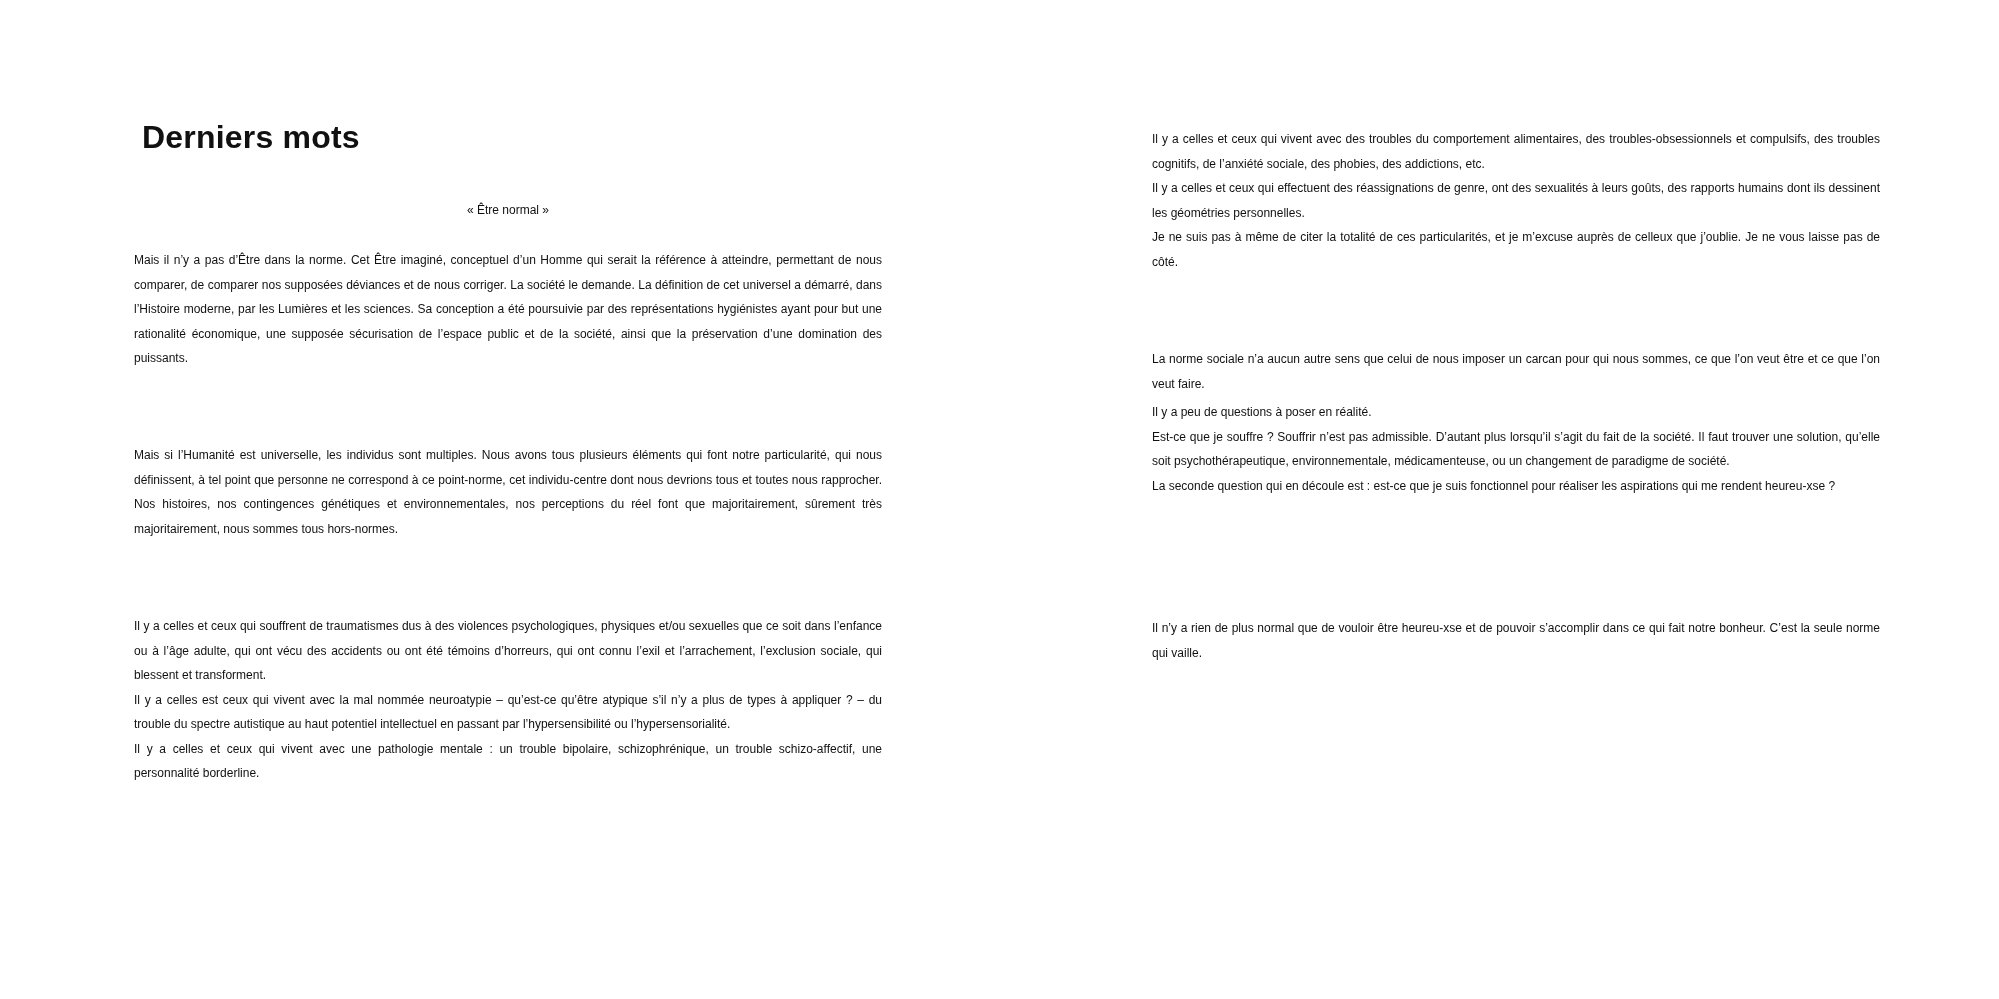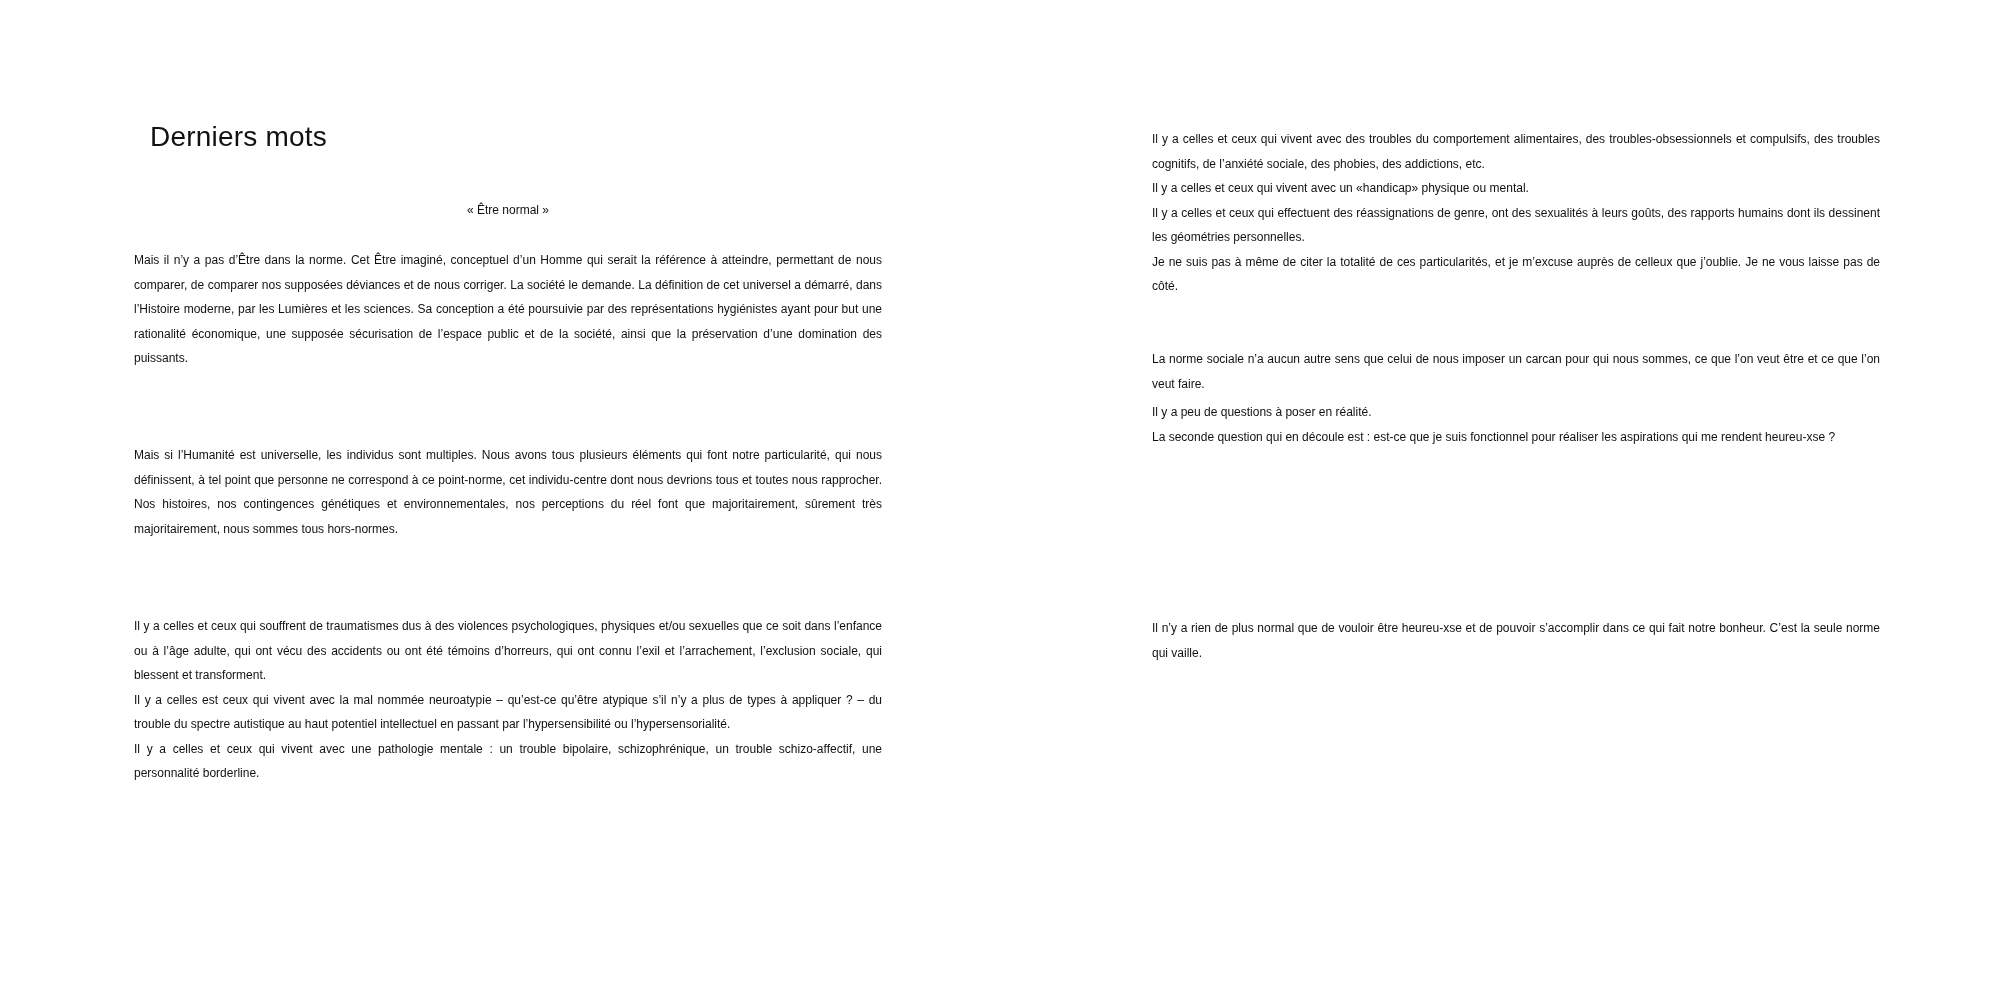--- a/index.html
+++ b/index.html
@@ -31,26 +31,26 @@
   .block p {
     margin: 0;
     font-size: 12px;
     line-height: 24.5px;
     text-align: justify;
     text-justify: inter-word;
     hyphens: none;
   }
   .title {
     position: absolute;
-    left: 16px;
+    left: 8px;
     top: 122px;
     margin: 0;
-    font-size: 28px;
+    font-size: 32px;
     line-height: 30px;
-    font-weight: normal;
+    font-weight: bold;
     letter-spacing: 0.2px;
   }
   .epigraph { top: 198px; }
   .epigraph p { text-align: center; }
 </style>
 </head>
 <body>
 
 <div>
 
@@ -72,31 +72,31 @@
     <div class="block" style="top:614px">
       <p>Il y a celles et ceux qui souffrent de traumatismes dus à des violences psychologiques, physiques et/ou sexuelles que ce soit dans l’enfance ou à l’âge adulte, qui ont vécu des accidents ou ont été témoins d’horreurs, qui ont connu l’exil et l’arrachement, l’exclusion sociale, qui blessent et transforment.</p>
       <p>Il y a celles est ceux qui vivent avec la mal nommée neuroatypie – qu’est-ce qu’être atypique s’il n’y a plus de types à appliquer&nbsp;? – du trouble du spectre autistique au haut potentiel intellectuel en passant par l’hypersensibilité ou l’hypersensorialité.</p>
       <p>Il y a celles et ceux qui vivent avec une pathologie mentale&nbsp;: un trouble bipolaire, schizophrénique, un trouble schizo-affectif, une personnalité borderline.</p>
     </div>
   </section>
 
   <section class="page page-right">
     <div class="block" style="top:127px">
       <p>Il y a celles et ceux qui vivent avec des troubles du comportement alimentaires, des troubles-obsessionnels et compulsifs, des troubles cognitifs, de l’anxiété sociale, des phobies, des addictions, etc.</p>
-      <p>Il y a celles et ceux qui vivent avec un «handicap» physique ou mental.</p>
       <p>Il y a celles et ceux qui effectuent des réassignations de genre, ont des sexualités à leurs goûts, des rapports humains dont ils dessinent les géométries personnelles.</p>
       <p>Je ne suis pas à même de citer la totalité de ces particularités, et je m’excuse auprès de celleux que j’oublie. Je ne vous laisse pas de côté.</p>
     </div>
 
     <div class="block" style="top:347px">
       <p>La norme sociale n’a aucun autre sens que celui de nous imposer un carcan pour qui nous sommes, ce que l’on veut être et ce que l’on veut faire.</p>
     </div>
 
     <div class="block" style="top:400px">
       <p>Il y a peu de questions à poser en réalité.</p>
+      <p>Est-ce que je souffre&nbsp;? Souffrir n’est pas admissible. D’autant plus lorsqu’il s’agit du fait de la société. Il faut trouver une solution, qu’elle soit psychothérapeutique, environnementale, médicamenteuse, ou un changement de paradigme de société.</p>
       <p>La seconde question qui en découle est&nbsp;: est-ce que je suis fonctionnel pour réaliser les aspirations qui me rendent heureu-xse&nbsp;?</p>
     </div>
 
     <div class="block" style="top:616px">
       <p>Il n’y a rien de plus normal que de vouloir être heureu-xse et de pouvoir s’accomplir dans ce qui fait notre bonheur. C’est la seule norme qui vaille.</p>
     </div>
   </section>
 
 </div>
 

